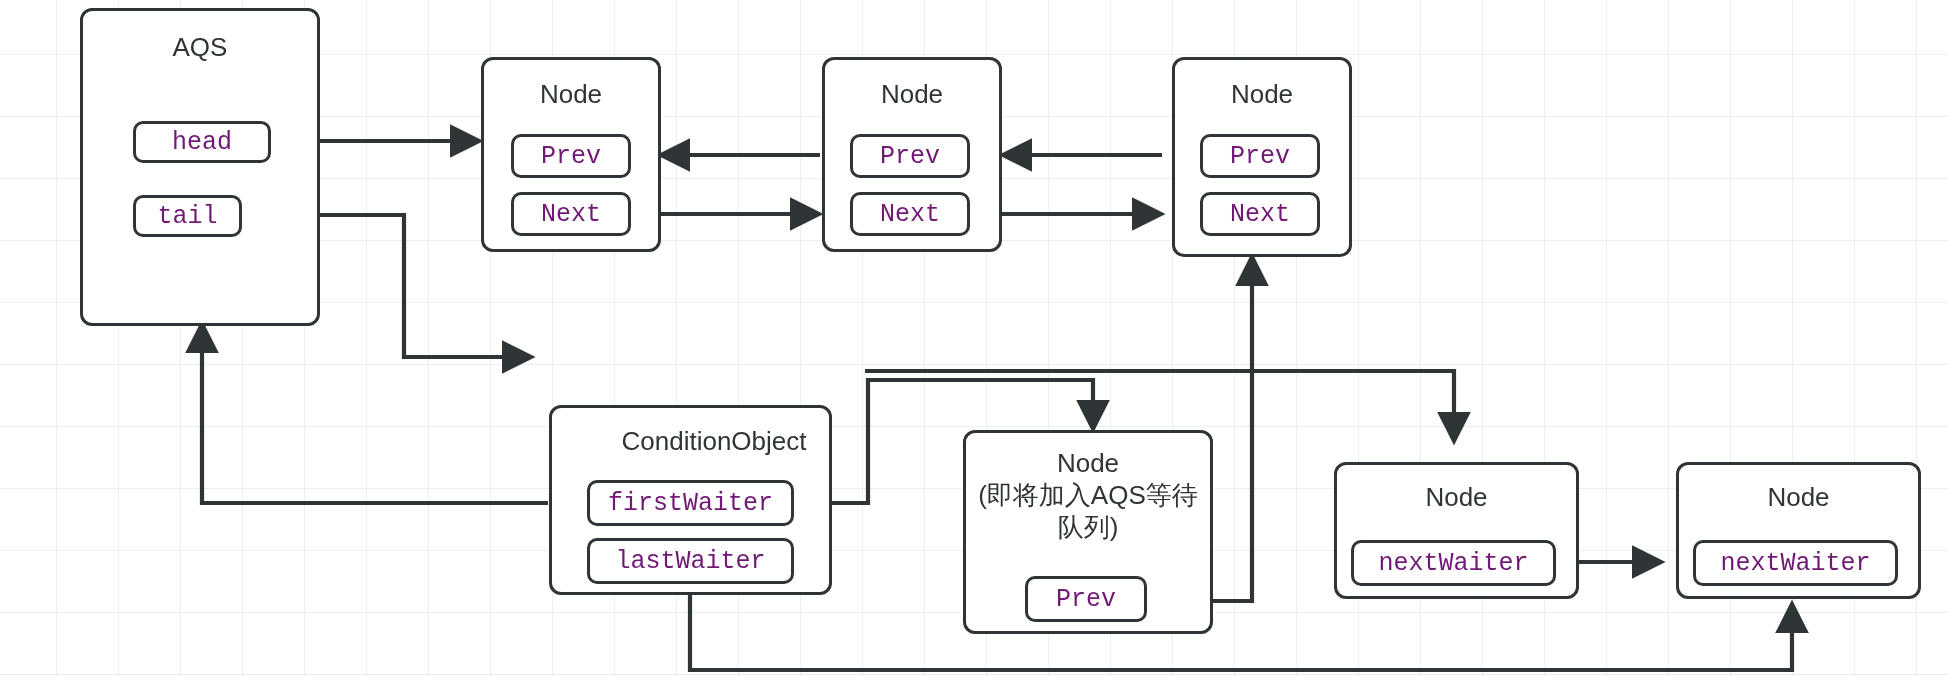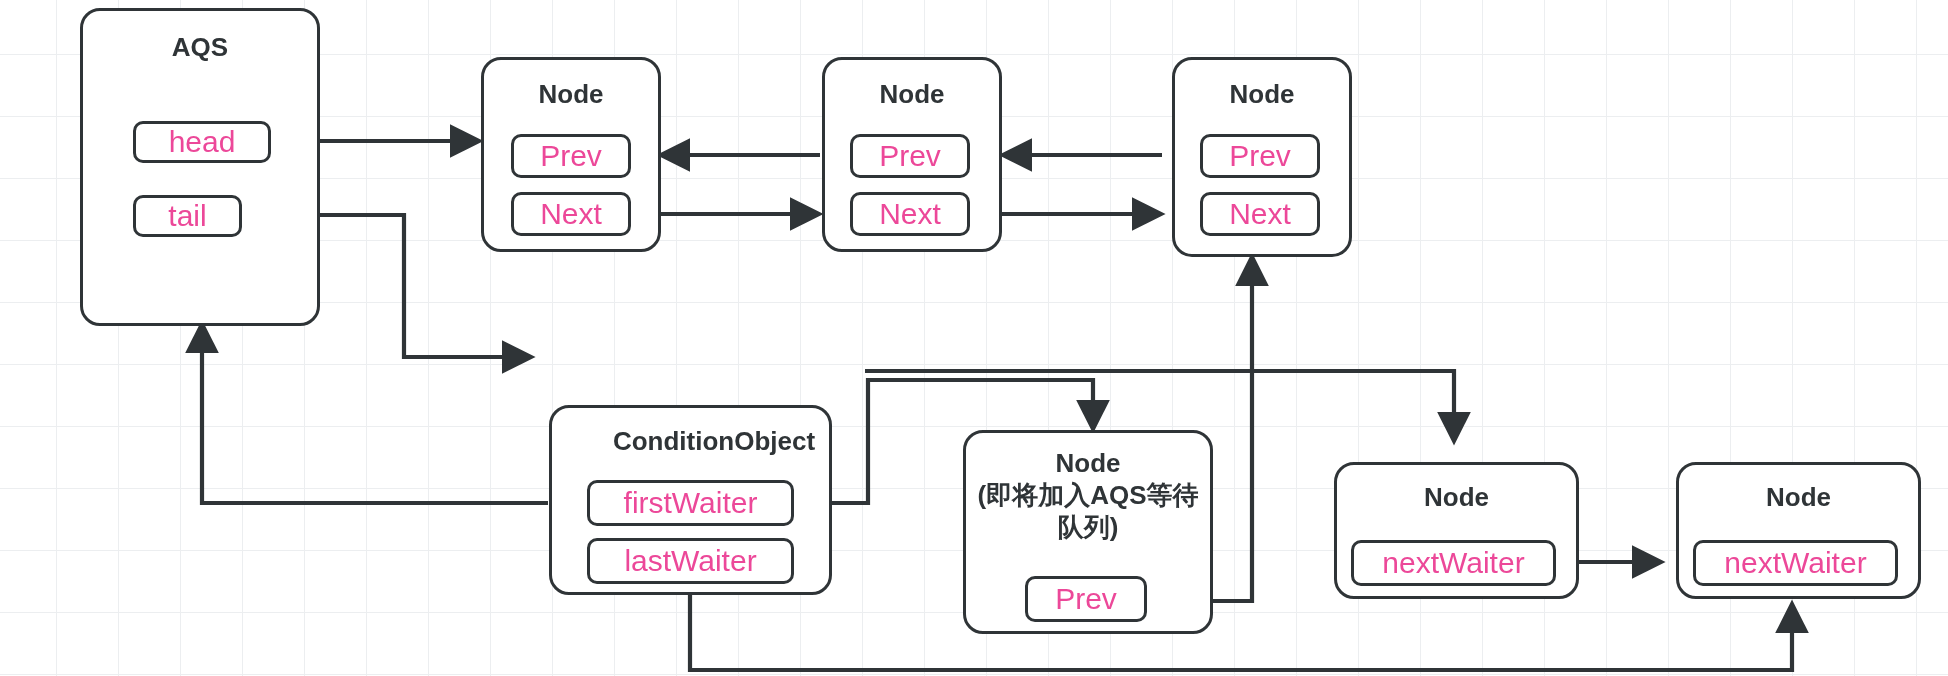--- a/index.html
+++ b/index.html
@@ -13,46 +13,46 @@
     background-size:62px 62px;
     background-position:-6px -8px;
     font-family:"Liberation Sans", sans-serif;
     overflow:hidden;
   }
   #wires{position:absolute;inset:0;width:1948px;height:676px;}
   .box{
     position:absolute;
     background:#fff;
     border:3.2px solid #2f3437;
-    border-radius:20px;
+    border-radius:12px;
     box-sizing:border-box;
     z-index:3;
-    font-weight:bold;
   }
   .box-title{
     position:absolute;
     left:0;right:0;
     text-align:center;
     color:#2f3437;
     font-size:26px;
     line-height:32px;
     white-space:pre-line;
   }
   .field{
     position:absolute;
     background:#fff;
     border:3.2px solid #2f3437;
     border-radius:10px;
     box-sizing:border-box;
     display:flex;
     align-items:center;
     justify-content:center;
-    color:#ec4899;
-    font-size:30px;
+    color:#701a75;
+    font-size:25px;
     z-index:4;
+    font-family:Liberation Mono, monospace;
   }
 </style>
 </head>
 <body>
 
 <div id="stage">
 
   <svg id="wires" viewBox="0 0 1948 676" xmlns="http://www.w3.org/2000/svg">
     <defs>
       <marker id="ah" viewBox="0 0 12 12" refX="10" refY="6" markerWidth="8" markerHeight="8" orient="auto-start-reverse">

